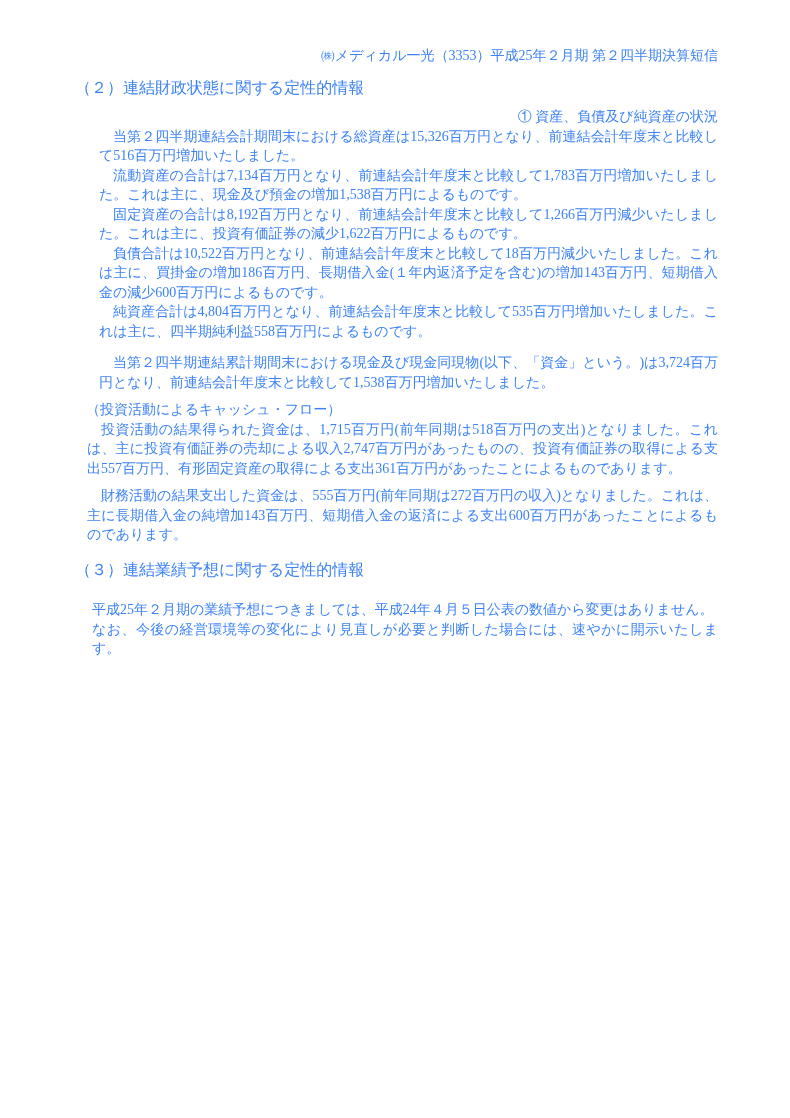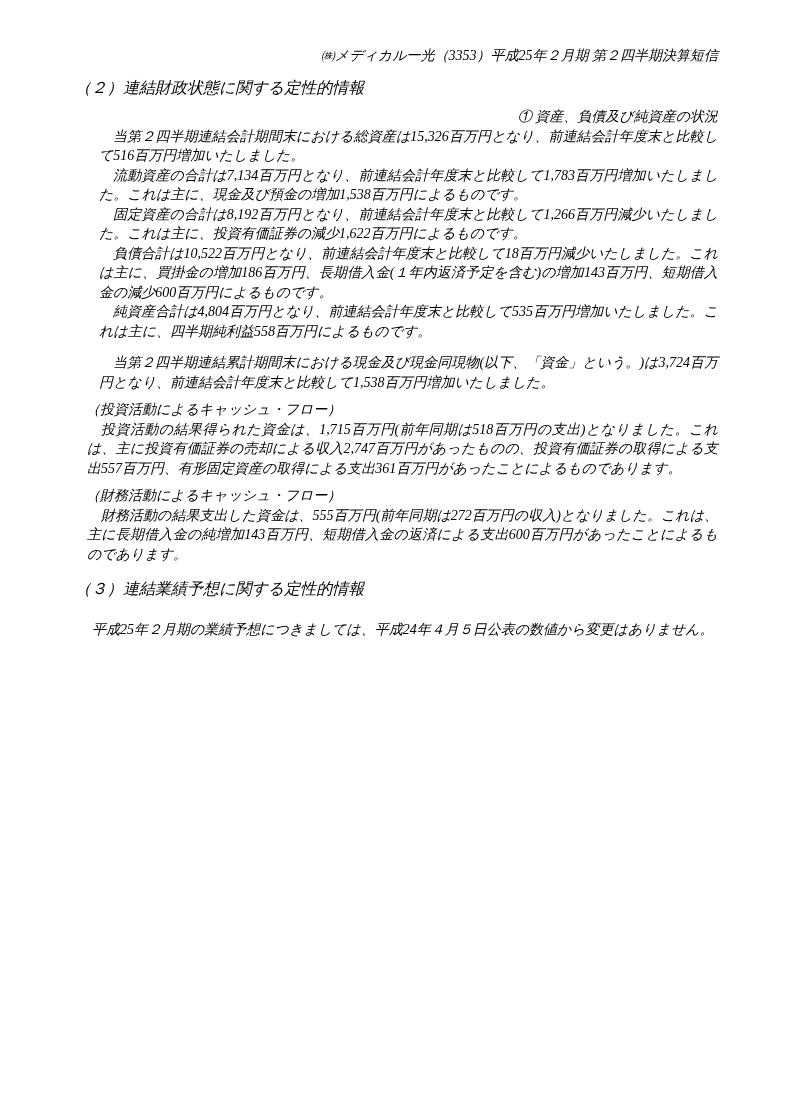--- a/index.html
+++ b/index.html
@@ -5,27 +5,26 @@
   html, body {
     margin: 0;
     padding: 0;
     background: #ffffff;
   }
   .page {
     position: relative;
     width: 790px;
     height: 964px;
     background: #ffffff;
-    color: #000000;
+    color: #3b82f6;
     font-family: "Liberation Serif", "DejaVu Serif", serif;
     font-size: 14px;
     line-height: 19.5px;
     overflow: hidden;
     box-sizing: border-box;
-    font-style: italic;
   }
   .content {
     padding: 46px 72px 0 65px; 
   }
   .doc-header {
     text-align: right;
     margin: 0 0 12px 0;
     white-space: nowrap;
   }
   h2.sec-heading {
@@ -96,29 +95,29 @@
           <p>当第２四半期連結累計期間末における現金及び現金同現物(以下、「資金」という。)は3,724百万円となり、前連結会計年度末と比較して1,538百万円増加いたしました。</p>
         </div>
 
 
         <div class="cf-block">
           <div class="cf-heading">（投資活動によるキャッシュ・フロー）</div>
           <p>投資活動の結果得られた資金は、1,715百万円(前年同期は518百万円の支出)となりました。これは、主に投資有価証券の売却による収入2,747百万円があったものの、投資有価証券の取得による支出557百万円、有形固定資産の取得による支出361百万円があったことによるものであります。</p>
         </div>
 
         <div class="cf-block">
-          <div class="cf-heading">（財務活動によるキャッシュ・フロー）</div>
           <p>財務活動の結果支出した資金は、555百万円(前年同期は272百万円の収入)となりました。これは、主に長期借入金の純増加143百万円、短期借入金の返済による支出600百万円があったことによるものであります。</p>
         </div>
       </div>
     </section>
 
     <section class="section-3">
       <h2 class="sec-heading">（３）連結業績予想に関する定性的情報</h2>
       <div class="sec3-body">
         <p>平成25年２月期の業績予想につきましては、平成24年４月５日公表の数値から変更はありません。</p>
+        <p>なお、今後の経営環境等の変化により見直しが必要と判断した場合には、速やかに開示いたします。</p>
       </div>
     </section>
 
   </div>
 
   <div class="page-number">3</div>
 </div>
 
 </body></html>

